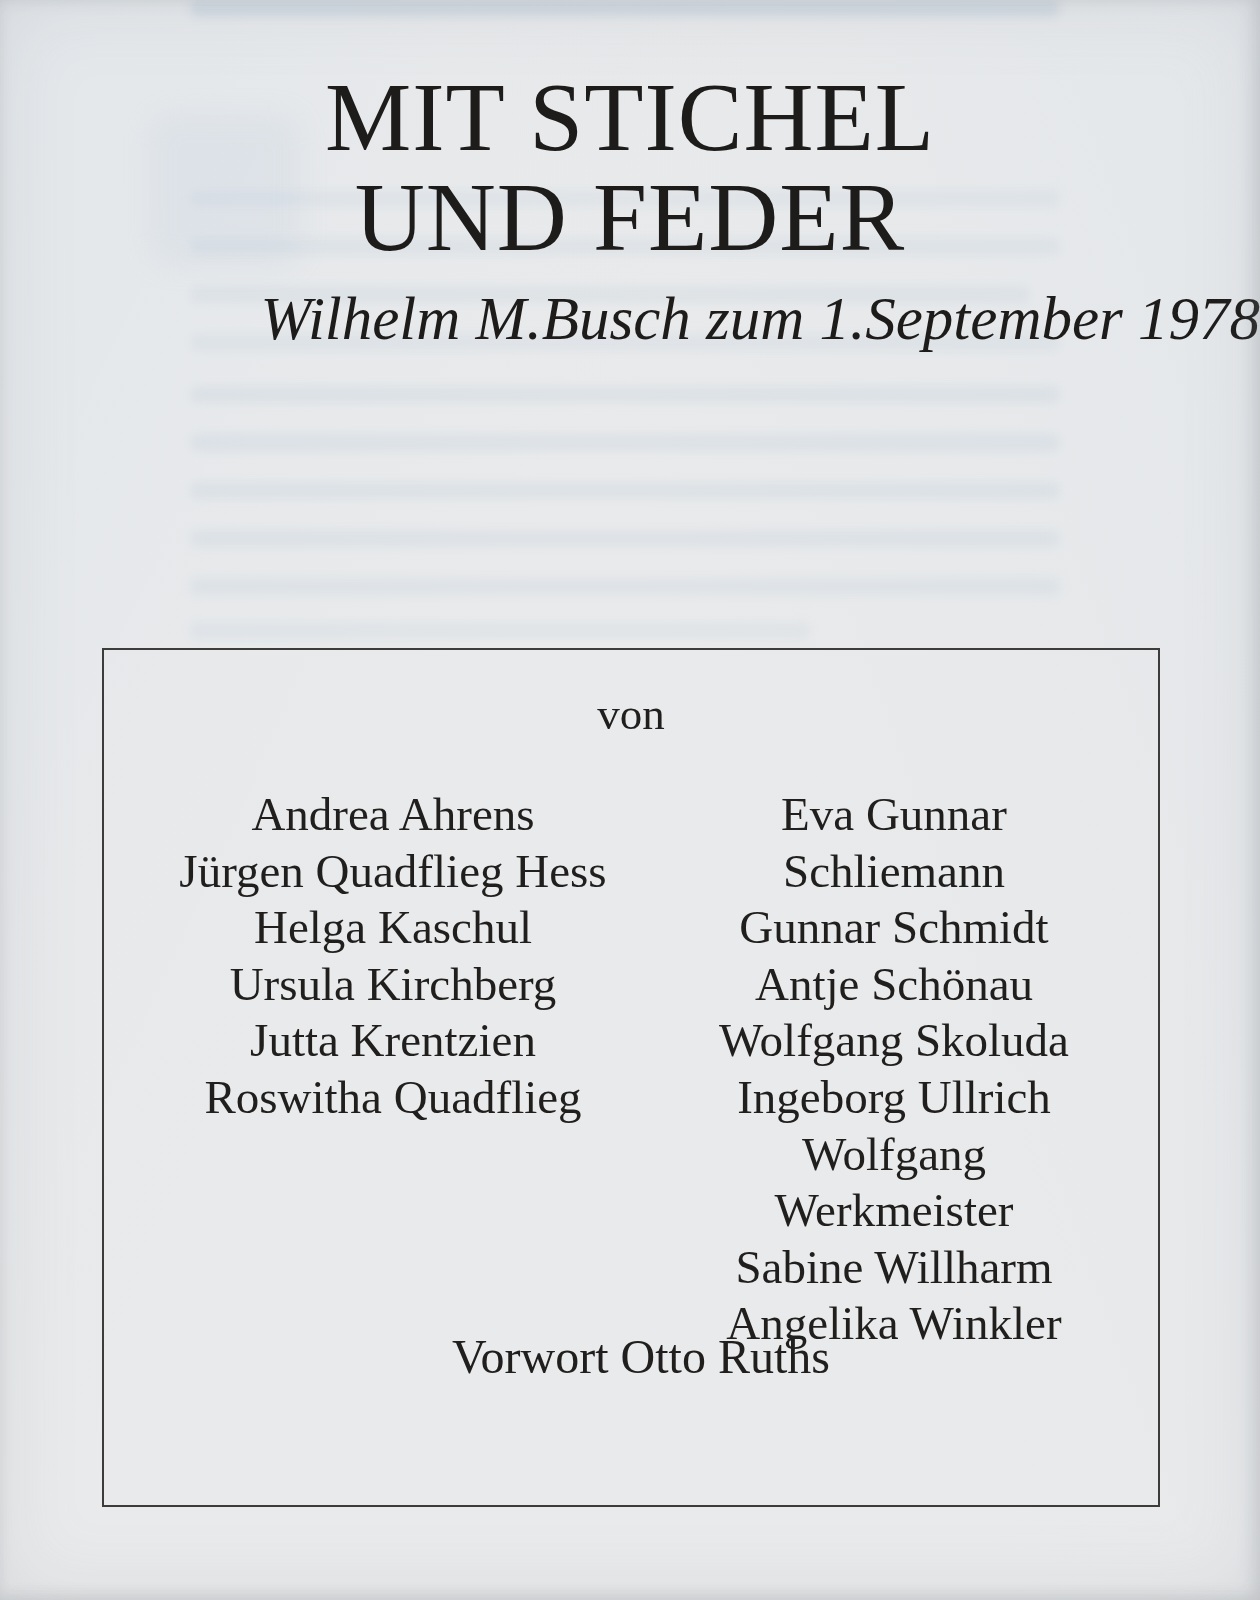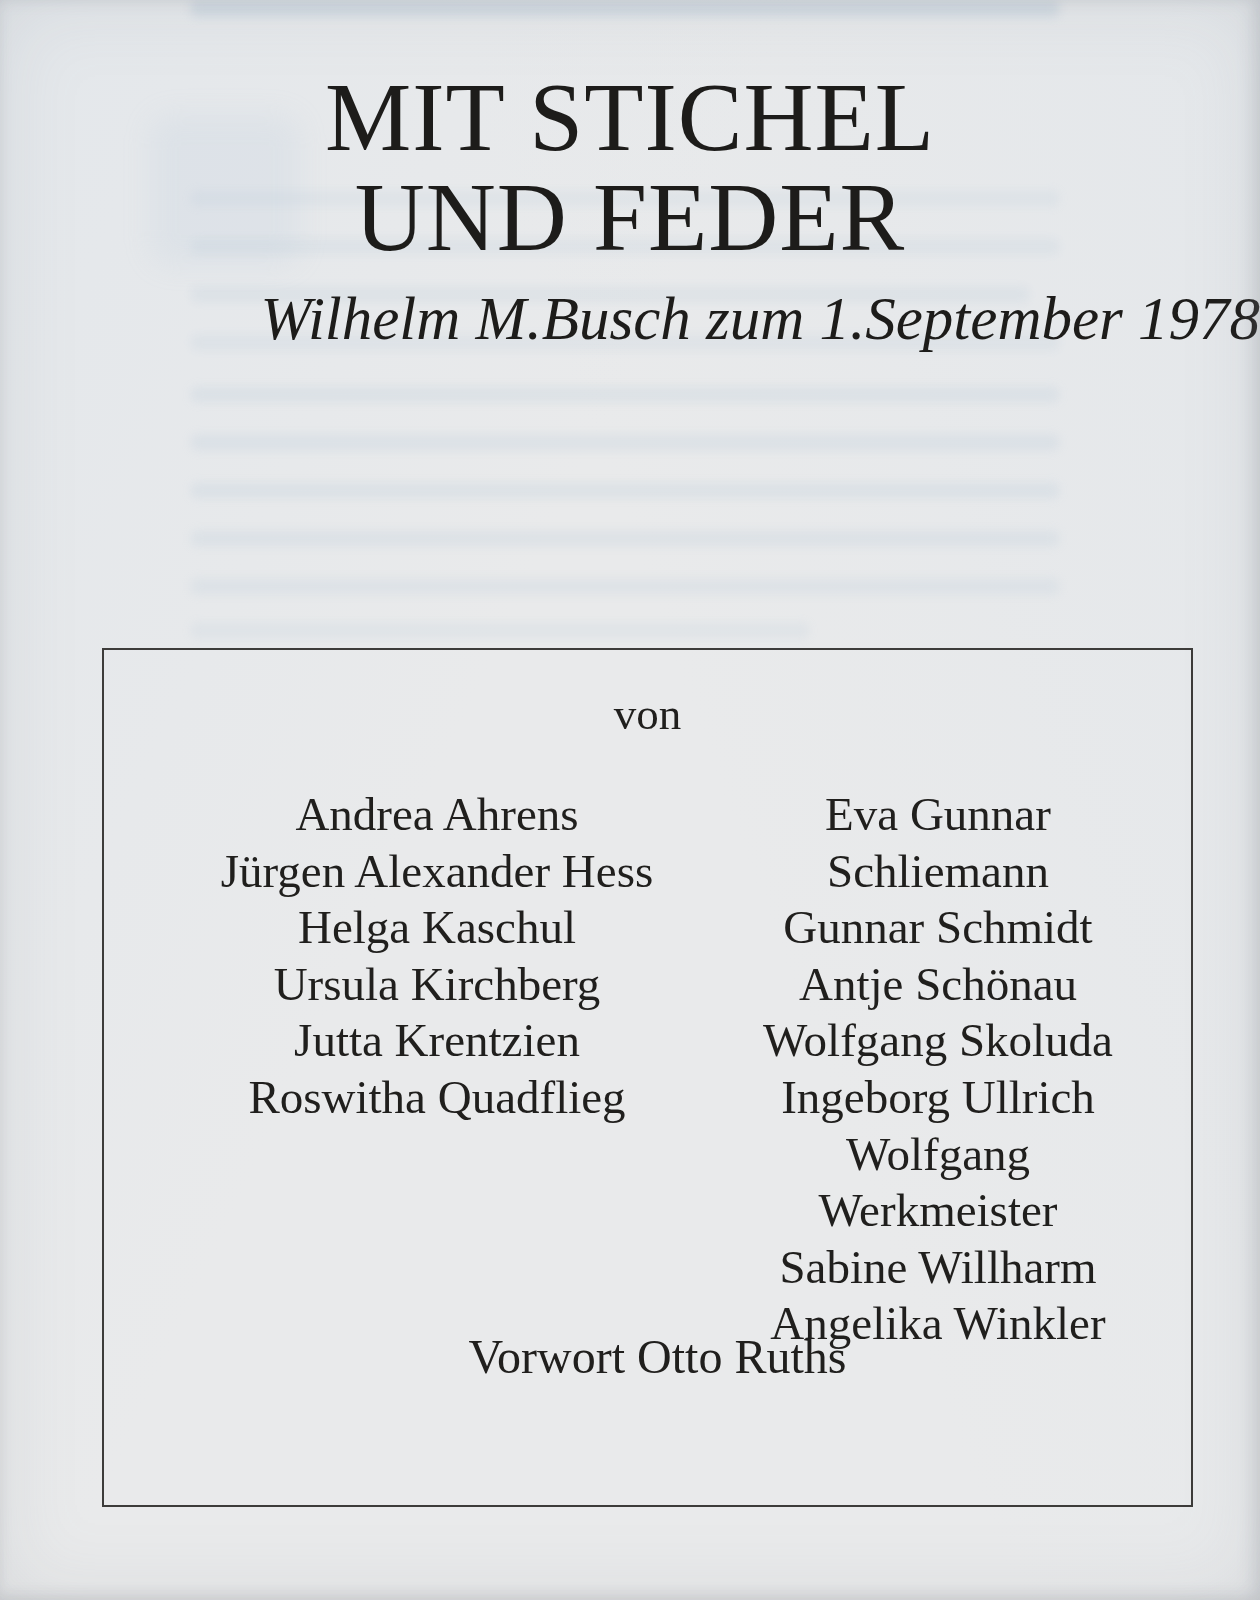--- a/index.html
+++ b/index.html
@@ -92,39 +92,37 @@
     color: #1d1c1a;
   }
 
   .credits-box {
     position: absolute;
     left: 102px;
     top: 648px;
     width: 1054px;
     height: 855px;
     border: 2px solid #3d3c3a;
-    padding-left: 33px;
   }
   .von {
     position: absolute;
     top: 38px;
     left: 0;
     width: 100%;
     text-align: center;
     font-size: 45px;
     line-height: 52px;
   }
   .names {
     position: absolute;
     top: 136px;
     left: 0;
     width: 100%;
     display: grid;
     grid-template-columns: 578px 424px;
-    margin-left: 44px;
   }
   .names-col {
     text-align: center;
     font-size: 47px;
     line-height: 56.6px;
   }
   .box-footer {
     position: absolute;
     top: 679px;
     left: 10px;
@@ -160,21 +158,21 @@
   </div>
 
   <div class="subtitle">Wilhelm M.Busch zum 1.September 1978</div>
 
   <div class="credits-box">
     <div class="von">von</div>
 
     <div class="names">
       <div class="names-col">
         <div>Andrea Ahrens</div>
-        <div>Jürgen Alexander Hess</div>
+        <div>Jürgen Quadflieg Hess</div>
         <div>Helga Kaschul</div>
         <div>Ursula Kirchberg</div>
         <div>Jutta Krentzien</div>
         <div>Roswitha Quadflieg</div>
       </div>
       <div class="names-col">
         <div>Eva Gunnar Schliemann</div>
         <div>Gunnar Schmidt</div>
         <div>Antje Schönau</div>
         <div>Wolfgang Skoluda</div>

